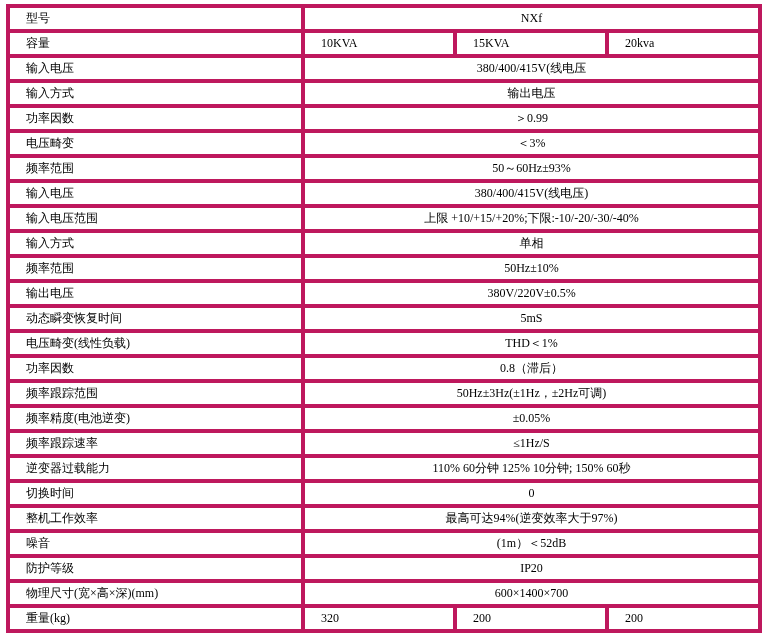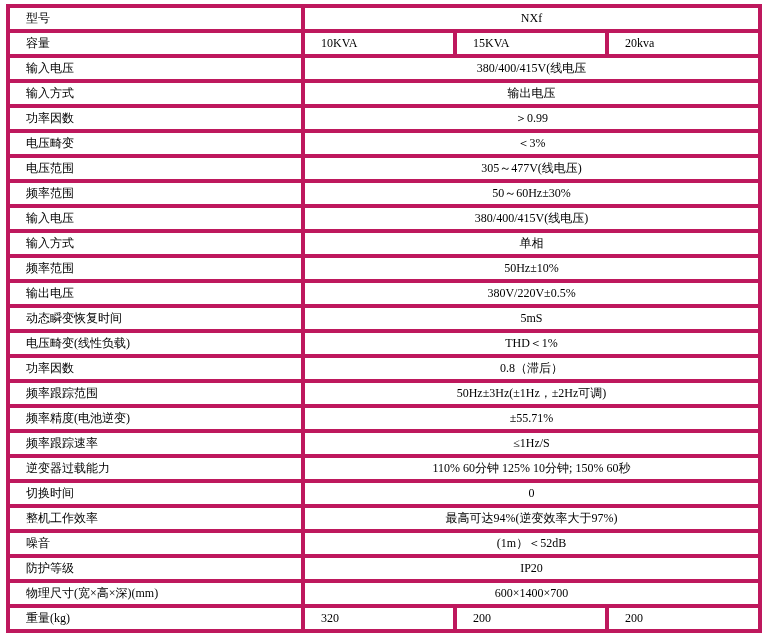--- a/index.html
+++ b/index.html
@@ -85,35 +85,35 @@
       <tr>
         <td class="label">功率因数</td>
         <td class="value" colspan="3">＞0.99</td>
       </tr>
 
       <tr>
         <td class="label">电压畸变</td>
         <td class="value" colspan="3">＜3%</td>
       </tr>
 
-      <tr>
-        <td class="label">电压范围</td>
-        <td class="value" colspan="3">305～477V(线电压)</td>
-      </tr>
 
       <tr>
         <td class="label">频率范围</td>
-        <td class="value" colspan="3">50～60Hz±30%</td>
+        <td class="value" colspan="3">50～60Hz±93%</td>
       </tr>
 
       <tr>
         <td class="label">输入电压</td>
         <td class="value" colspan="3">380/400/415V(线电压)</td>
       </tr>
 
+      <tr>
+        <td class="label">输入电压范围</td>
+        <td class="value" colspan="3">上限 +10/+15/+20%;下限:-10/-20/-30/-40%</td>
+      </tr>
 
       <tr>
         <td class="label">输入方式</td>
         <td class="value" colspan="3">单相</td>
       </tr>
 
       <tr>
         <td class="label">频率范围</td>
         <td class="value" colspan="3">50Hz±10%</td>
       </tr>
@@ -138,21 +138,21 @@
         <td class="value" colspan="3">0.8（滞后）</td>
       </tr>
 
       <tr>
         <td class="label">频率跟踪范围</td>
         <td class="value" colspan="3">50Hz±3Hz(±1Hz，±2Hz可调)</td>
       </tr>
 
       <tr>
         <td class="label">频率精度(电池逆变)</td>
-        <td class="value" colspan="3">±55.71%</td>
+        <td class="value" colspan="3">±0.05%</td>
       </tr>
 
       <tr>
         <td class="label">频率跟踪速率</td>
         <td class="value" colspan="3">≤1Hz/S</td>
       </tr>
 
       <tr>
         <td class="label">逆变器过载能力</td>
         <td class="value" colspan="3">110% 60分钟 125% 10分钟; 150% 60秒</td>

